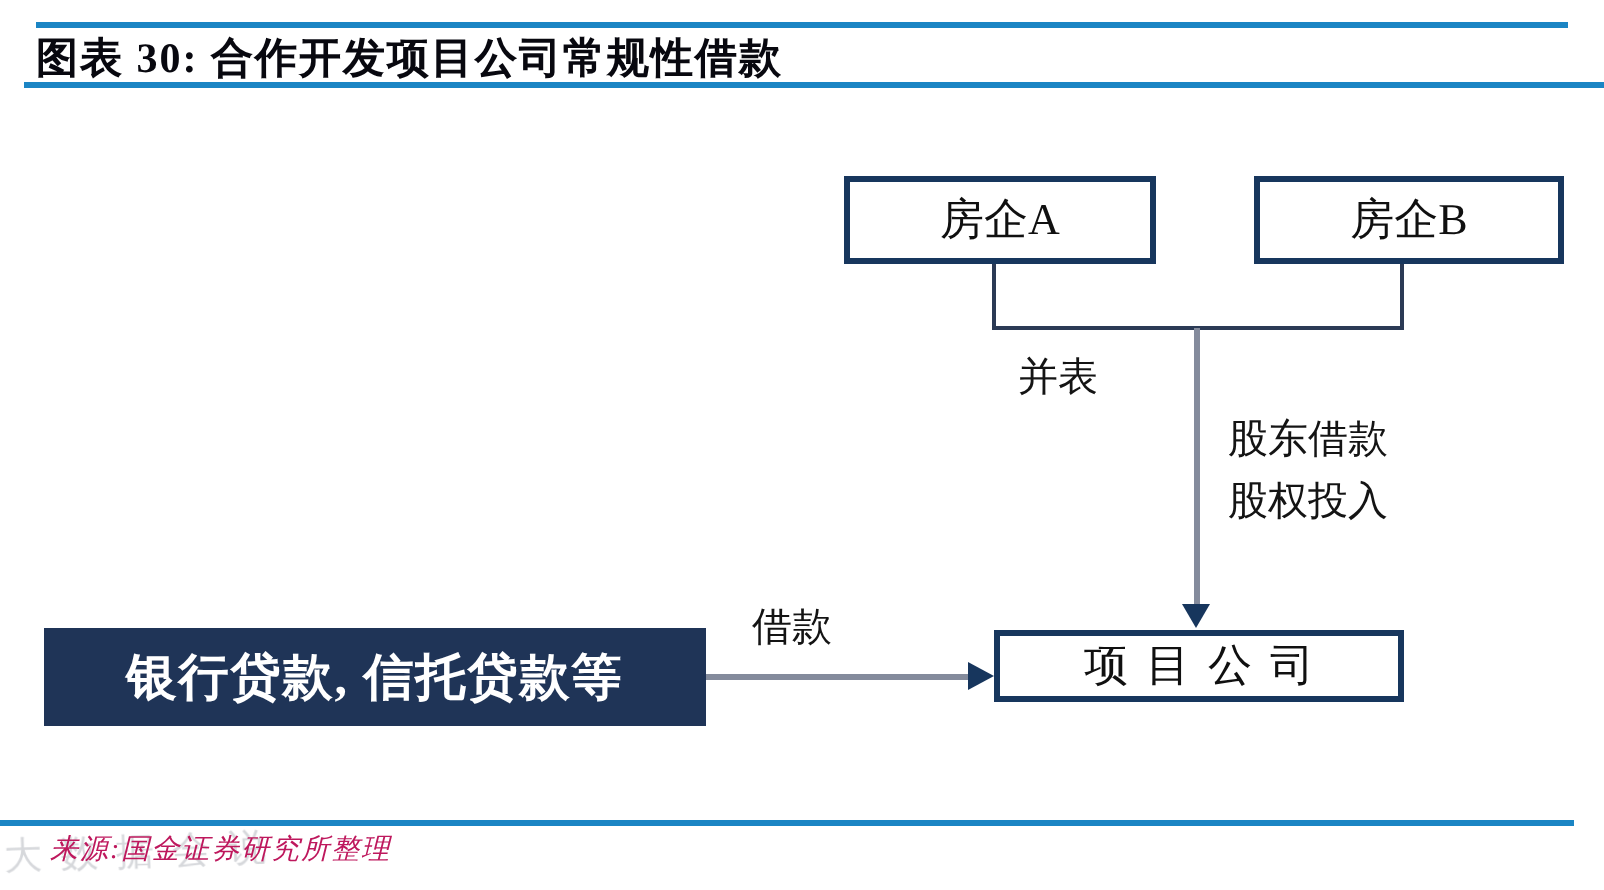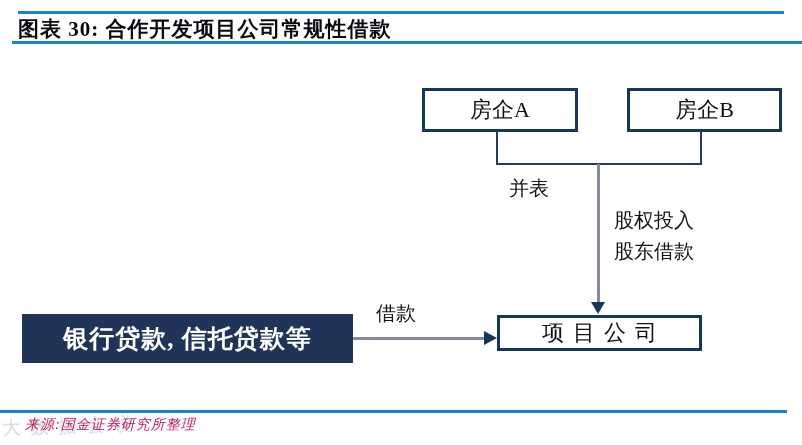--- a/index.html
+++ b/index.html
@@ -62,22 +62,22 @@
   </div>
 
   <div class="conn" style="left:496px;top:132px;width:2px;height:32px;"></div>
   <div class="conn" style="left:700px;top:132px;width:2px;height:32px;"></div>
   <div class="conn" style="left:496px;top:163px;width:206px;height:2px;"></div>
   <div class="shaft" style="left:597px;top:164px;width:2.5px;height:139px;"></div>
   <div class="arrowhead-down" style="left:591px;top:302px;"></div>
 
   <div class="edge-label" style="left:509px;top:136px;margin-top:39px;">并表</div>
   <div class="edge-label-2l" style="left:614px;top:205px;">
+    <div>股东借款</div>
     <div>股权投入</div>
-    <div>股东借款</div>
   </div>
   <div class="edge-label" style="left:376px;top:300px;">借款</div>
 
   <div class="node-filled" style="left:22px;top:314px;width:331px;height:49px;align-items:center;">
     <span>银行贷款, 信托贷款等</span>
   </div>
 
   <div class="shaft" style="left:353px;top:337px;width:134px;height:2.5px;"></div>
   <div class="arrowhead-right" style="left:484px;top:331px;"></div>
 

